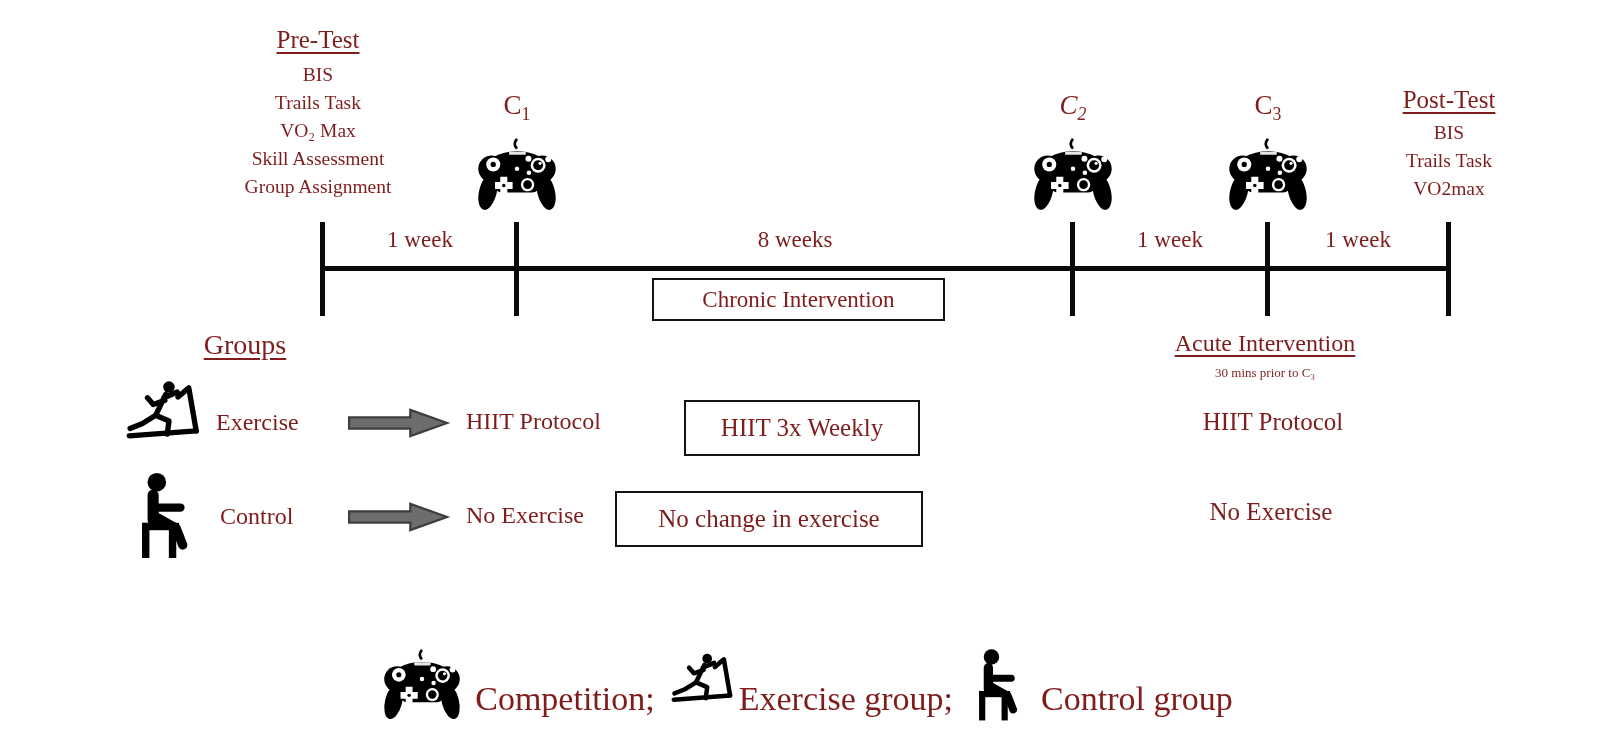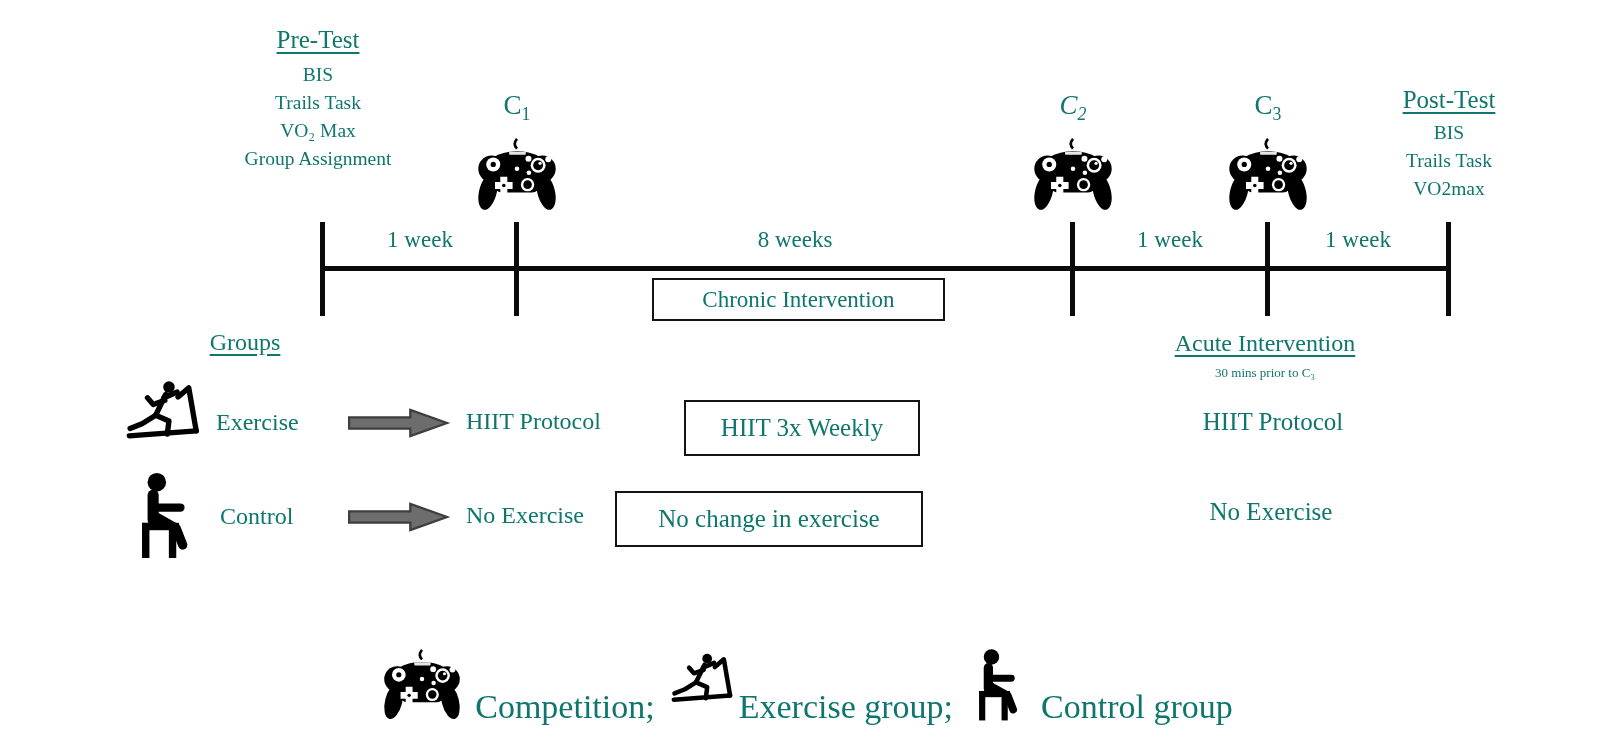--- a/index.html
+++ b/index.html
@@ -1,34 +1,34 @@
 <!DOCTYPE html>
 <html style="--ink: #0d0d0d; --background: #ffffff; --arrow-fill: #6d6d6d; --arrow-stroke: #3e3e3e;"><head>
 <meta charset="utf-8">
 <style>
   html,body{margin:0;padding:0;background:#ffffff;}
   .canvas{
     position:relative;width:1612px;height:730px;background:#ffffff;overflow:hidden;
-    font-family:"Liberation Serif","DejaVu Serif",serif;color:#0f766e;
+    font-family:"Liberation Serif","DejaVu Serif",serif;color:#7f1d1d;
   }
   .abs{position:absolute;}
   .center{text-align:center;}
   .u{text-decoration:underline;text-decoration-thickness:2px;text-underline-offset:4px;}
   .heading{font-size:25px;}
   .items{font-size:19.5px;line-height:28px;margin-top:7px;}
   .clabel{font-size:27px;text-align:center;width:100px;}
   .clabel sub{font-size:0.66em;}
   .tick{width:5px;height:94px;top:222px;background:#0a0a0a;}
   .axis{height:5px;top:266px;background:#0a0a0a;}
   .seglabel{font-size:23px;width:160px;text-align:center;top:227px;font-family:Liberation Serif, serif;}
   .box{border:2px solid #141414;background:#fff;display:flex;align-items:center;justify-content:center;}
   .rowtext{font-size:24px;}
   .bigtext{font-size:25px;}
   .legend{left:0;right:0;top:616px;height:112px;display:flex;justify-content:center;align-items:flex-end;}
-  .legend .lbl{font-size:34px;margin-left:10px;margin-bottom:4px;line-height:1;text-align:right;}
+  .legend .lbl{font-size:34px;margin-left:10px;margin-bottom:12px;line-height:1;text-align:right;}
   .legend .licon{margin-left:16px;}
   .legend .licon:first-child{margin-left:0;}
   svg.icon{display:block;}
 </style>
 </head>
 <body>
 
 <svg width="0" height="0" style="position:absolute" aria-hidden="true">
   <defs>
     <symbol id="sym-controller" viewBox="0 0 100 92">
@@ -87,20 +87,21 @@
 </svg>
 
 <div class="canvas">
 
   <div class="abs center" style="left:173px;top:26px;width:290px;">
     <div class="heading"><span class="u">Pre-Test</span></div>
     <div class="items">
       <div>BIS</div>
       <div>Trails Task</div>
       <div>VO₂ Max</div>
+      <div>Skill Assessment</div>
       <div>Group Assignment</div>
     </div>
   </div>
 
   <div class="abs center" style="left:1334px;top:86px;width:230px;">
     <div class="heading"><span class="u">Post-Test</span></div>
     <div class="items" style="margin-top:5px;">
       <div>BIS</div>
       <div>Trails Task</div>
       <div>VO2max</div>
@@ -130,21 +131,21 @@
 
   <div class="abs seglabel" style="left:340px;">1 week</div>
   <div class="abs seglabel" style="left:715px;">8 weeks</div>
   <div class="abs seglabel" style="left:1090px;">1 week</div>
   <div class="abs seglabel" style="left:1278px;">1 week</div>
 
   <div class="abs box" style="left:652px;top:278px;width:289px;height:39px;font-size:23px;text-align:right;">
     <span>Chronic Intervention</span>
   </div>
 
-  <div class="abs center" style="left:170px;top:329px;width:150px;font-size:24px;">
+  <div class="abs center" style="left:170px;top:329px;width:150px;font-size:28px;">
     <span class="u">Groups</span>
   </div>
 
   <div class="abs center" style="left:1115px;top:330px;width:300px;">
     <div style="font-size:24px;"><span class="u">Acute Intervention</span></div>
     <div style="font-size:13px;margin-top:8px;">30 mins prior to C₃</div>
   </div>
 
   <svg class="abs icon" style="left:126px;top:374px;" width="76" height="84">
       <use href="#sym-runner"></use>

